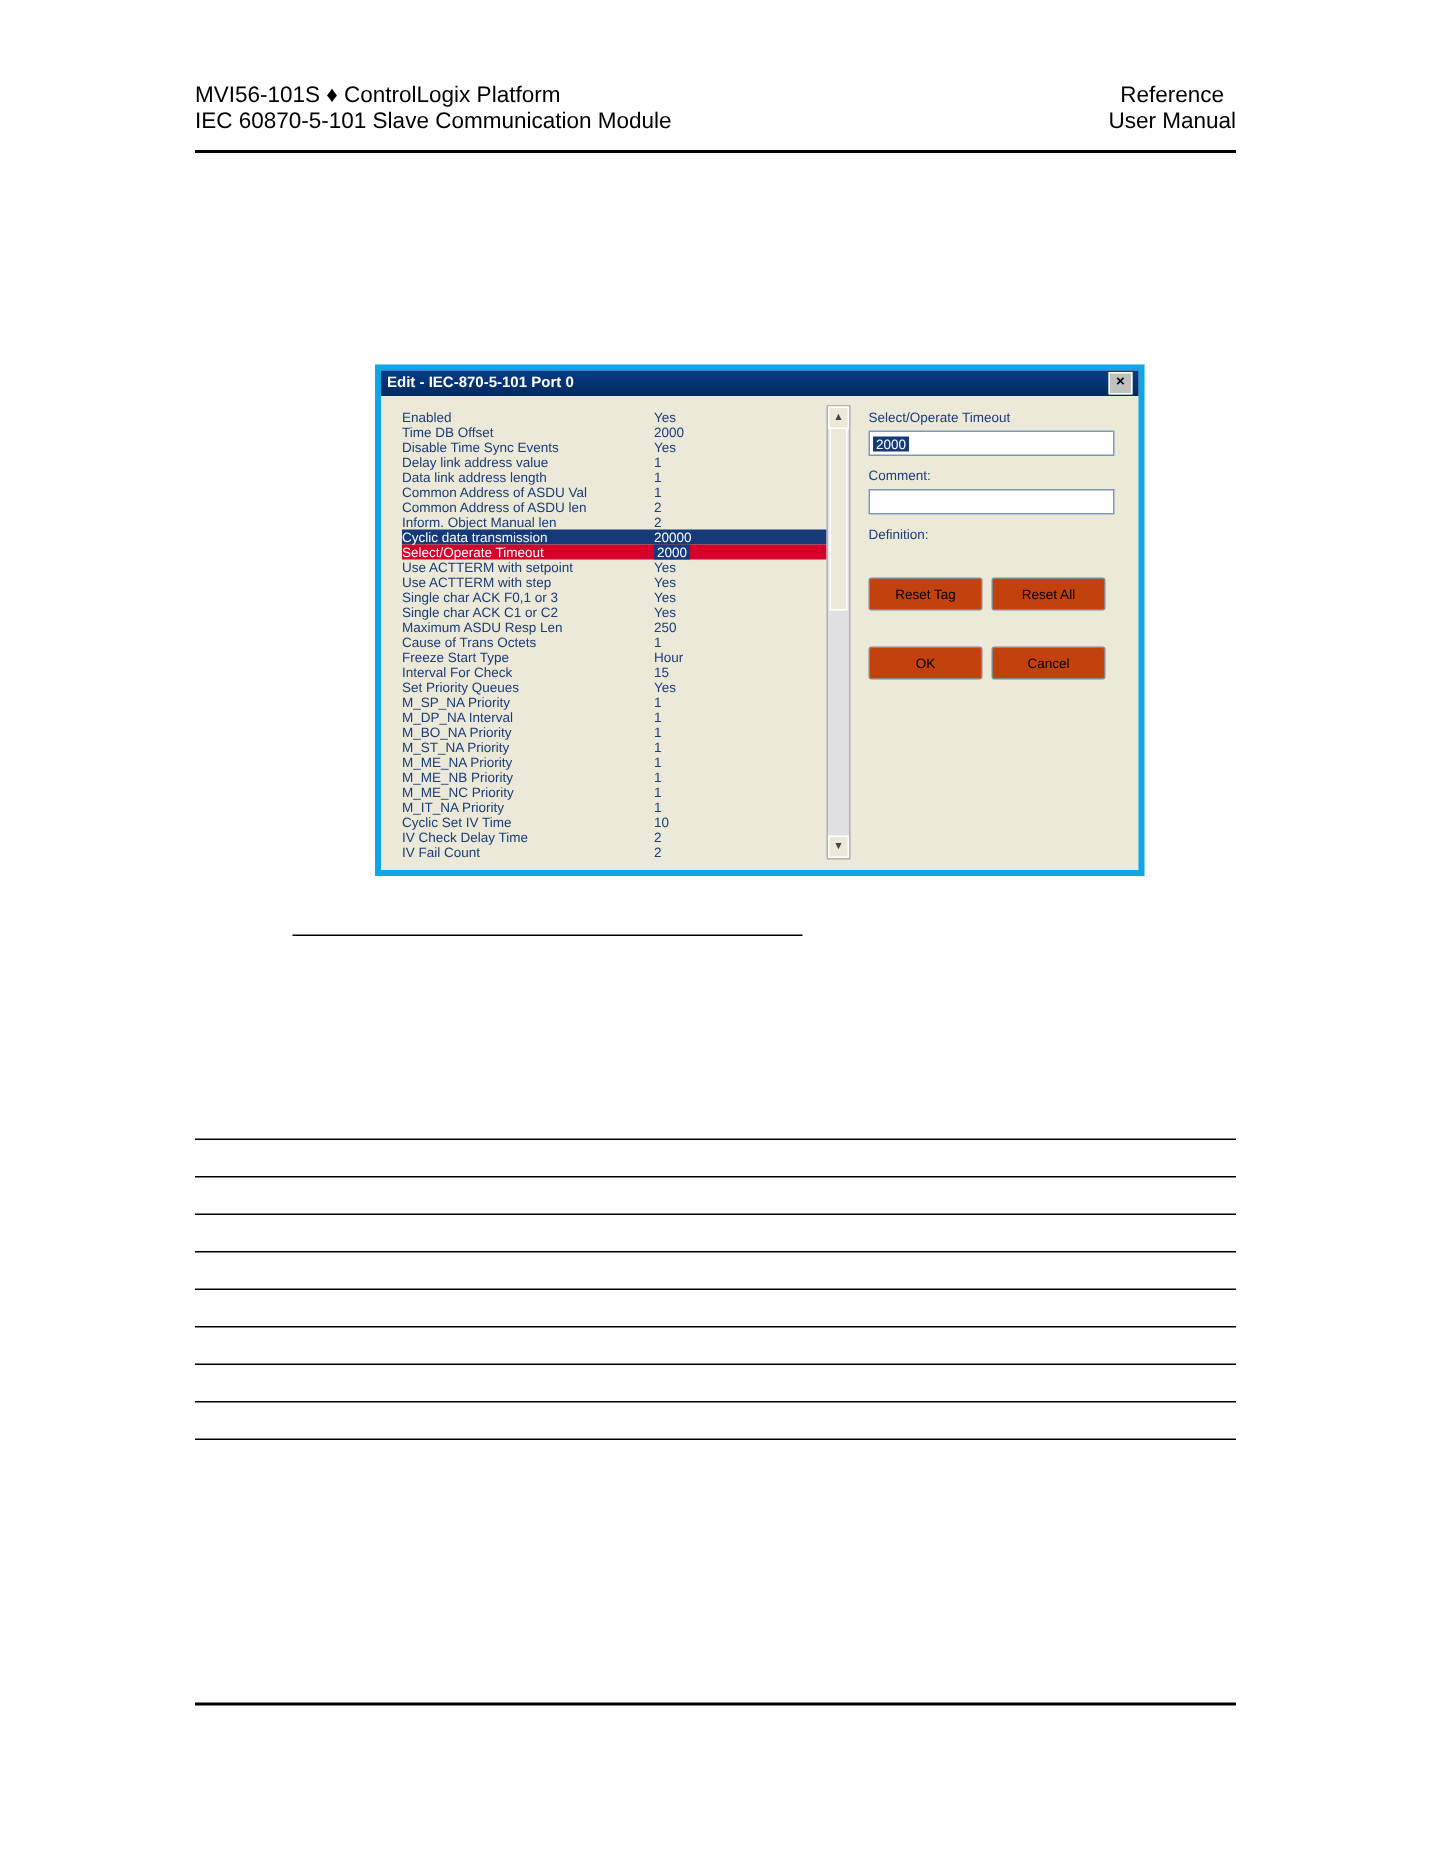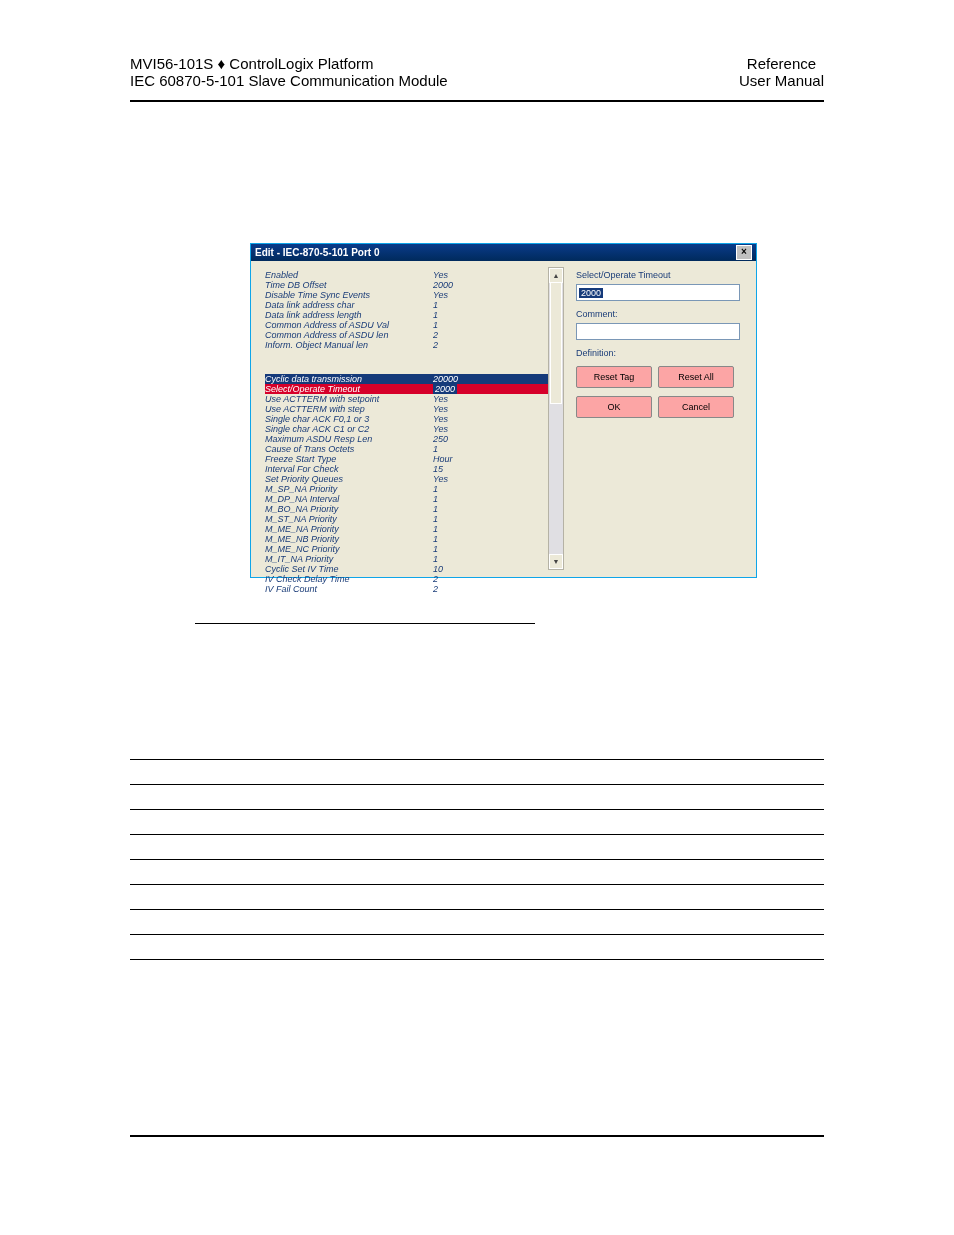--- a/index.html
+++ b/index.html
@@ -38,21 +38,21 @@
     left: 130px;
     right: 130px;
     border-top: 2px solid #000;
   }
   .screenshot-box {
     position: absolute;
     left: 250px;
     top: 243px;
     width: 505px;
     height: 333px;
-    border: 1px solid #0ea5e9;
+    border: 4px solid #0ea5e9;
     font-family: Tahoma, Arial, sans-serif;
     font-size: 9px;
     color: #002a5c;
     background: #ece9d8;
   }
   .titlebar {
     background: linear-gradient(#0a3b8a, #002a5c);
     color: #fff;
     font-weight: bold;
     height: 17px;
@@ -76,21 +76,20 @@
   .body-area {
     display: flex;
     padding: 6px;
     height: calc(100% - 30px);
   }
   .left-panel {
     flex: 1;
     position: relative;
     border: none;
     padding: 3px 0 3px 8px;
-    font-style: italic;
   }
   .row {
     display: flex;
     height: 10px;
     line-height: 10px;
     font-size: 9px;
     color: #1a3c78;
   }
   .row .lbl {
     width: 168px;
@@ -106,21 +105,20 @@
     display: inline-block;
   }
   .val-sel {
     background: #153a7a;
     color: #fff;
     padding: 0 2px;
   }
   .row.cyclic {
     background: #153a7a;
     color: #fff;
-    margin-top: 24px;
   }
   .scroll-left {
     position: absolute;
     right: -14px;
     top: 0;
     bottom: 0;
     width: 14px;
     background: #e0dfe3;
     border: 1px solid #b5b2a5;
   }
@@ -193,28 +191,29 @@
   }
   .btn-row {
     display: flex;
     justify-content: space-between;
     width: 158px;
     margin-top: 8px;
   }
   .win-btn {
     width: 74px;
     height: 20px;
-    background: #fca5a5;
+    background: #c2410c;
     border: 1px solid #888;
     border-radius: 2px;
     font-size: 9px;
     color: #000;
     display: flex;
     align-items: center;
     justify-content: center;
+    margin-top: 16px;
   }
   .section-title {
     position: absolute;
     left: 195px;
     font-size: 15px;
     width: 340px;
     border-bottom: 1px solid #000;
     padding-bottom: 3px;
   }
   .footer-line {
@@ -263,21 +262,21 @@
           </div>
         <div class="row">
             <span class="lbl">Time DB Offset</span>
             <span class="val">2000</span>
           </div>
         <div class="row">
             <span class="lbl">Disable Time Sync Events</span>
             <span class="val">Yes</span>
           </div>
         <div class="row">
-            <span class="lbl">Data link address char</span>
+            <span class="lbl">Delay link address value</span>
             <span class="val">1</span>
           </div>
         <div class="row">
             <span class="lbl">Data link address length</span>
             <span class="val">1</span>
           </div>
         <div class="row">
             <span class="lbl">Common Address of ASDU Val</span>
             <span class="val">1</span>
           </div>

